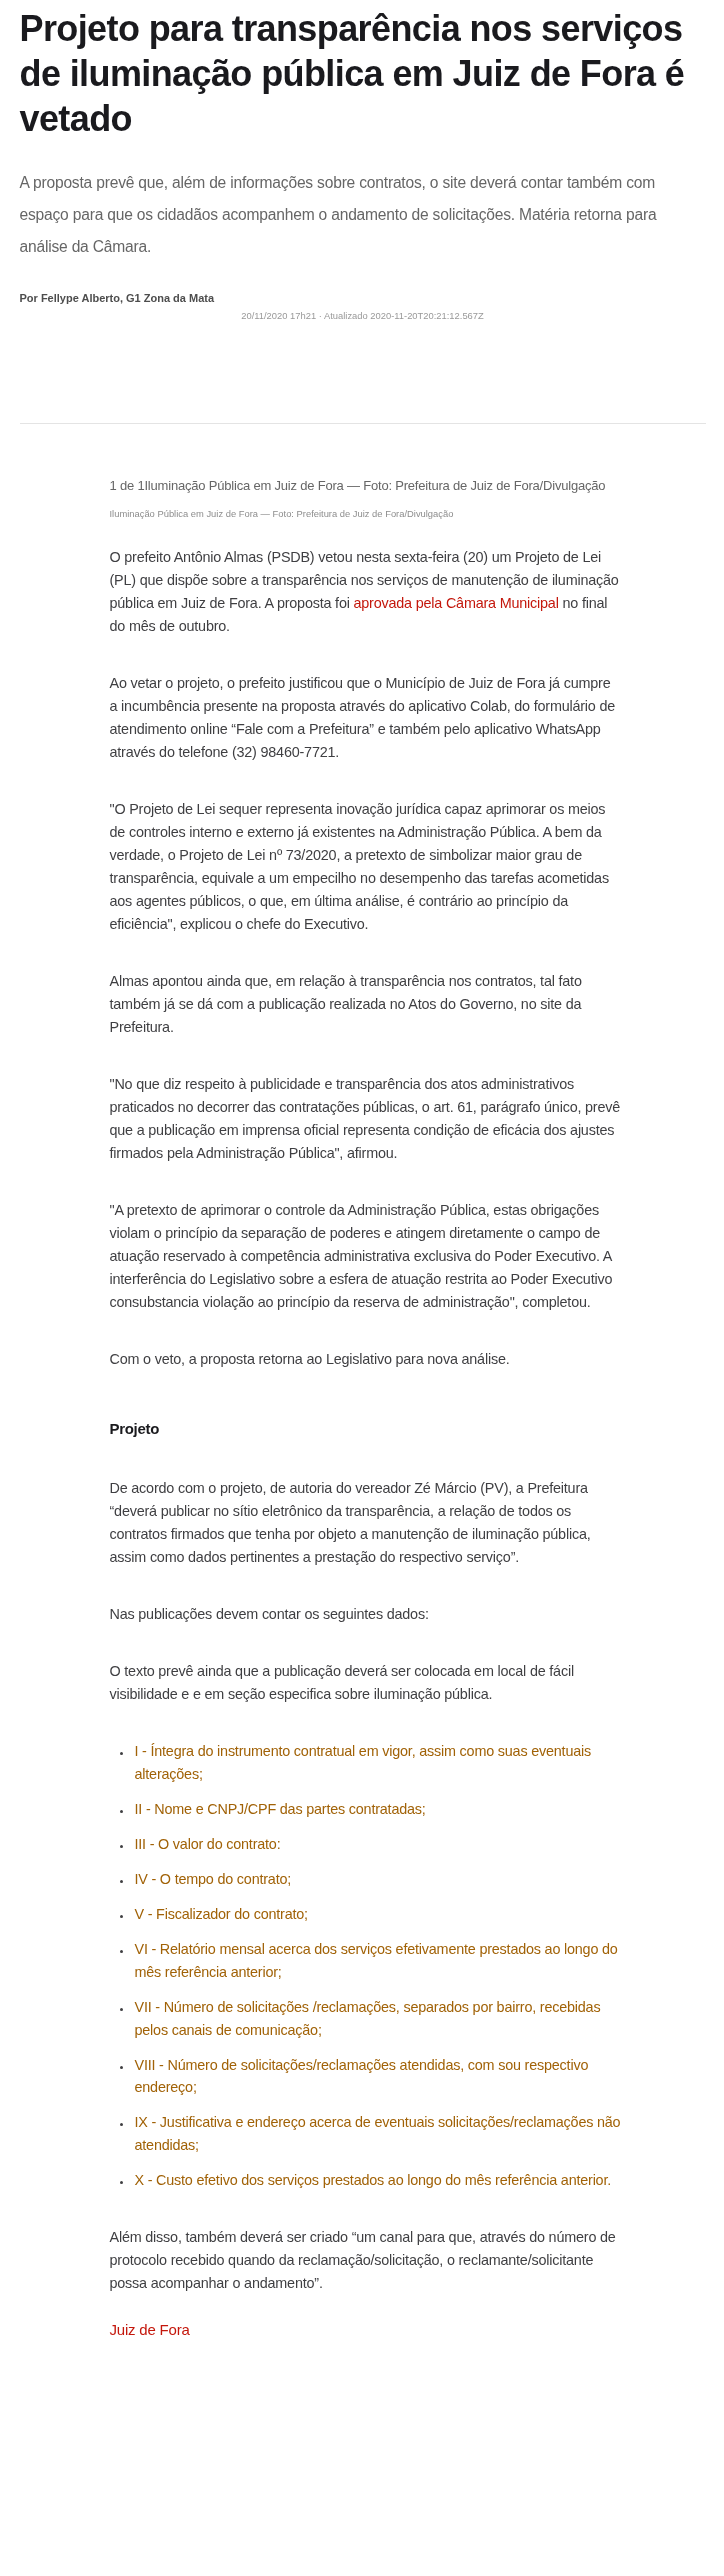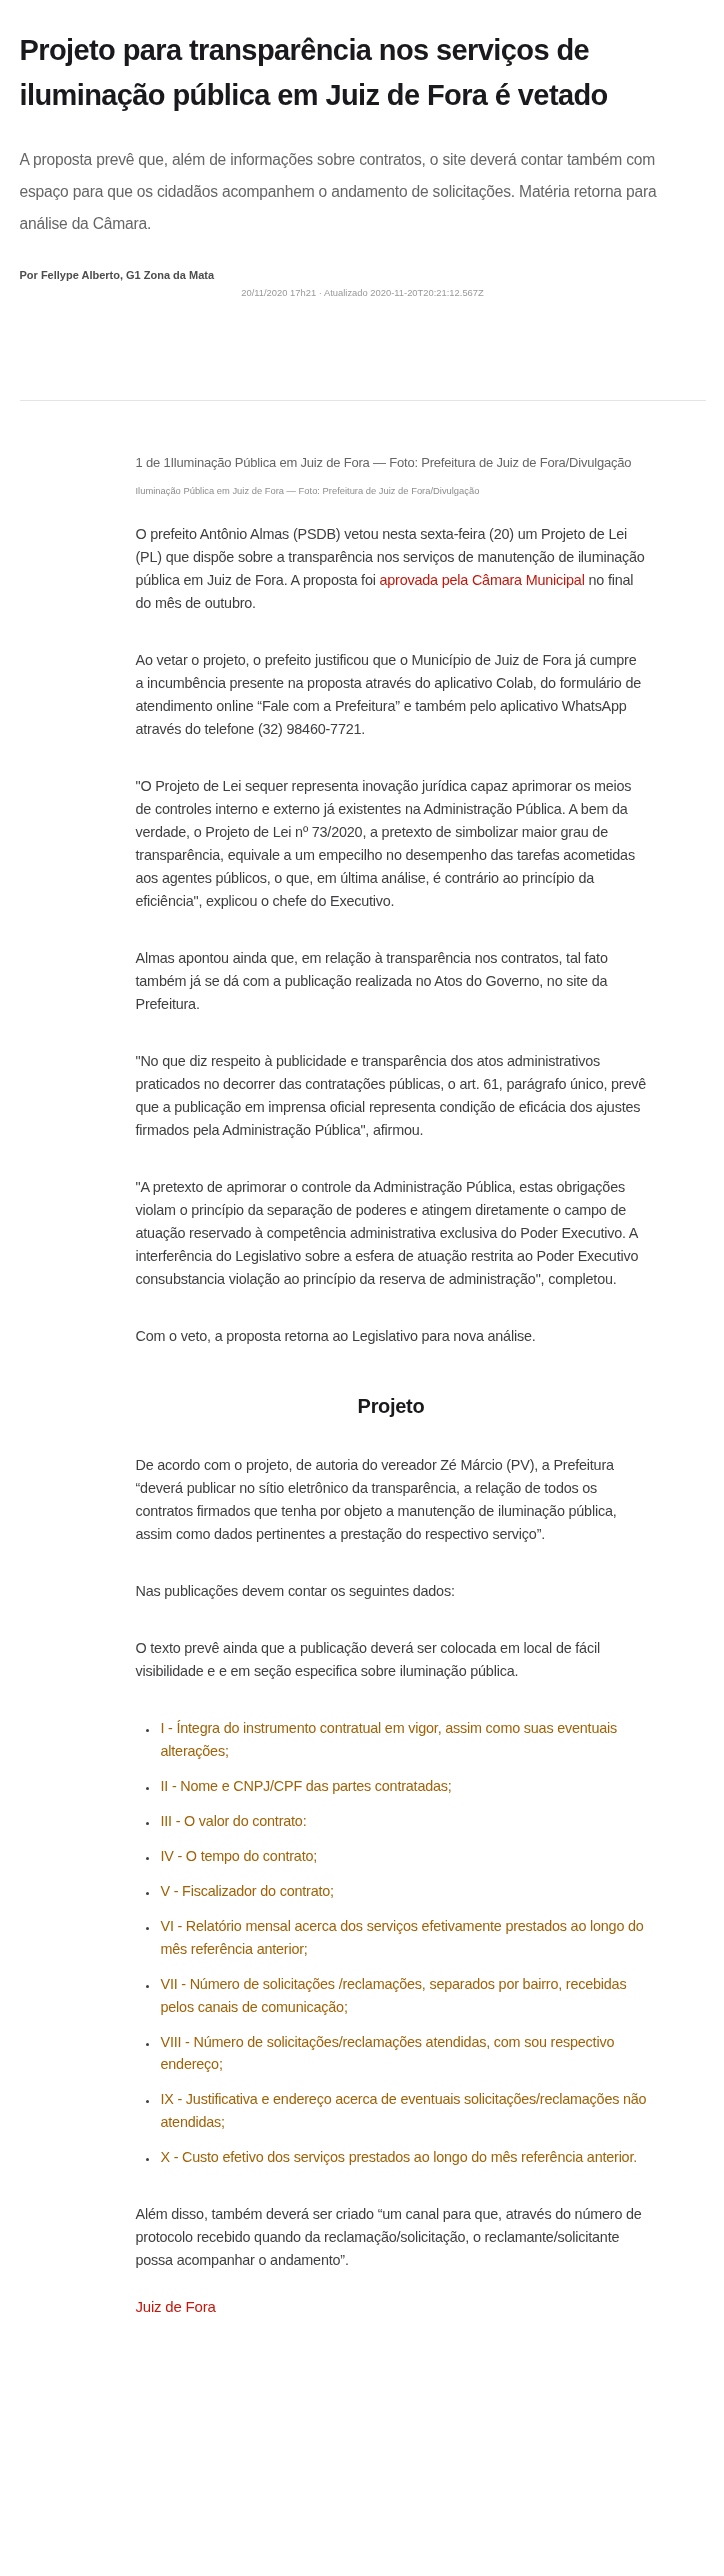--- a/index.html
+++ b/index.html
@@ -11,22 +11,22 @@
   }
   .page {
     width: 725px;
     height: 2576px;
     overflow: hidden;
     background: #ffffff;
   }
   .container { padding: 0 19.5px; }
 
   h1.headline {
-    margin-top: 28px;
-    font-size: 29px;
+    margin-top: 6px;
+    font-size: 36px;
     line-height: 45px;
     font-weight: 700;
     color: #1a1a1e;
     letter-spacing: -0.6px;
     max-width: 687px;
   }
   .subtitle {
     margin-top: 26px;
     font-size: 15.6px;
     line-height: 32px;
@@ -48,21 +48,21 @@
   }
   .divider {
     margin-top: 102px;
     border: none;
     border-top: 0.8px solid #e4e4e4;
     height: 0;
   }
 
   .article-body {
     width: 511px;
-    margin-left: 116px; 
+    margin-left: 90px; 
   }
   .gallery-caption {
     margin-top: 52px;
     font-size: 13px;
     line-height: 20px;
     color: #666666;
     letter-spacing: -0.2px;
   }
   .photo-caption-small {
     margin-top: 12.5px;
@@ -82,26 +82,25 @@
 
   a.inline-link {
     color: #c4170c;
     font-weight: 400;
     text-decoration: none;
     cursor: pointer;
   }
 
   h2.section-heading {
     margin-top: 44px;
-    font-size: 20px;
+    font-size: 15px;
     line-height: 28px;
     font-weight: 700;
     color: #1a1a1e;
     letter-spacing: -0.3px;
-    text-align: center;
   }
 
   ul.requirements-list {
     margin-top: 34px;
     padding-left: 23.4px;
     list-style: disc outside;
   }
   ul.requirements-list li {
     margin-bottom: 12.5px;
     font-size: 14.4px;

